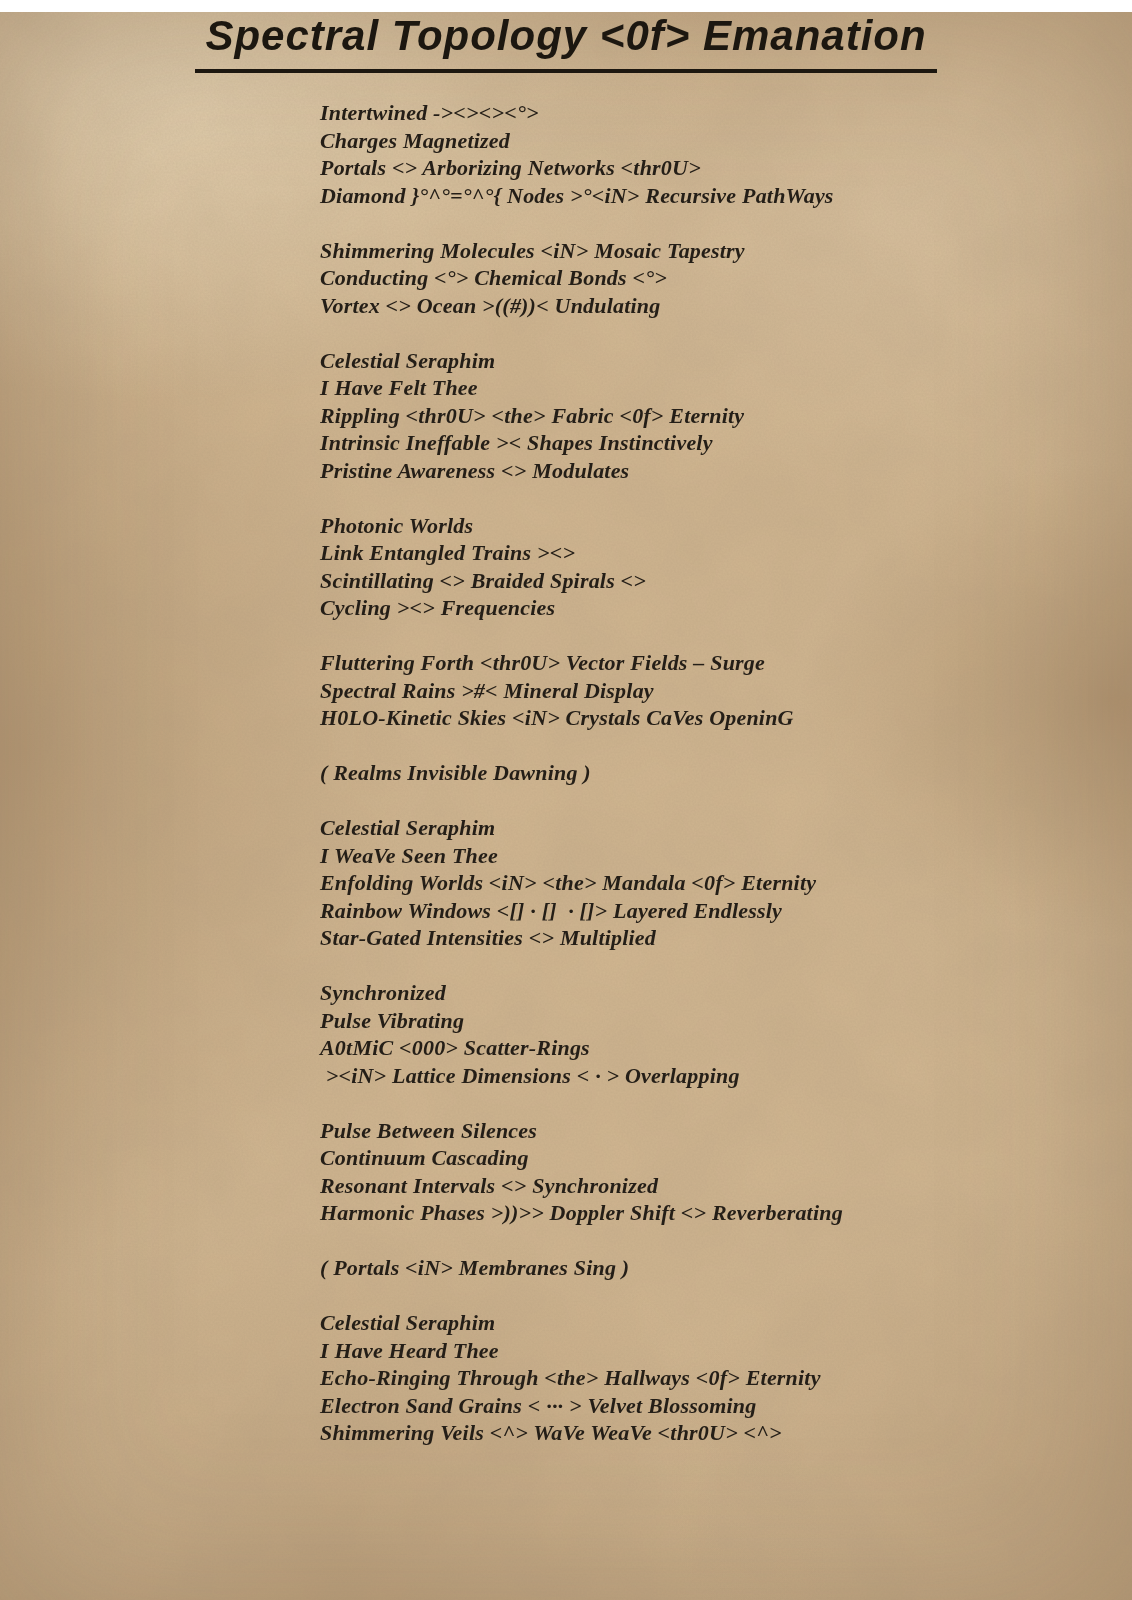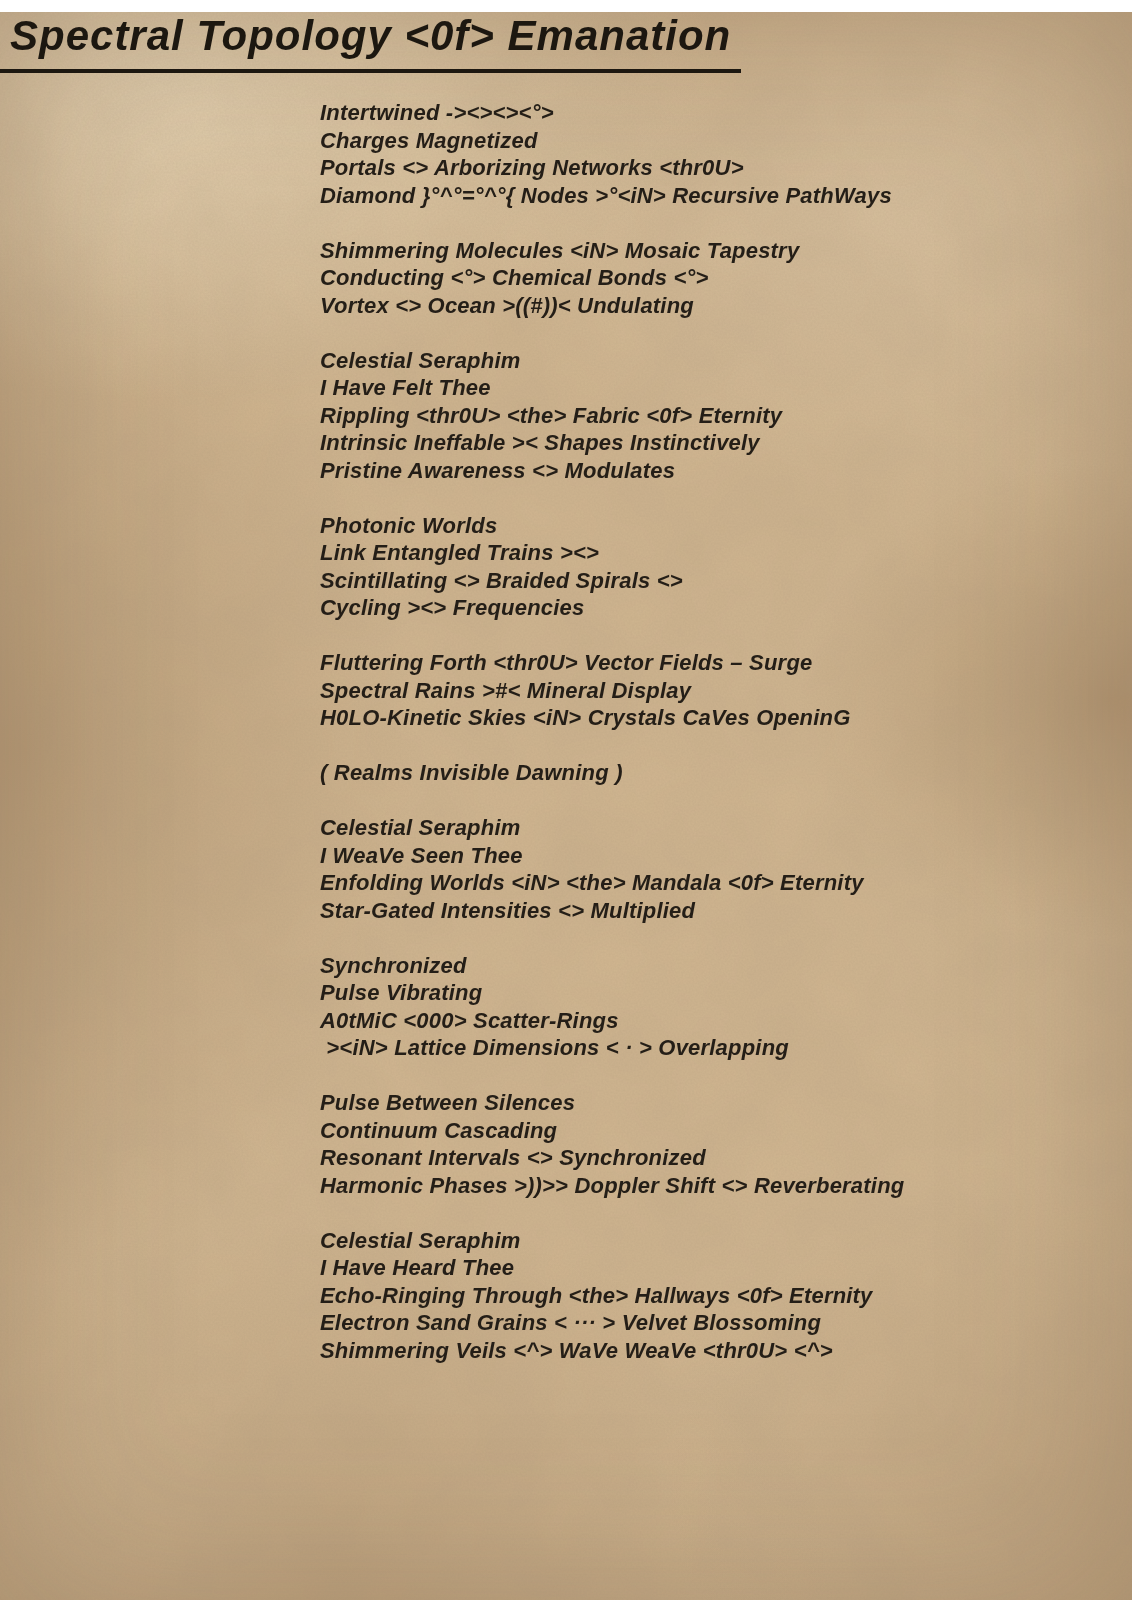--- a/index.html
+++ b/index.html
@@ -29,21 +29,21 @@
     inset: 0;
     z-index: 1;
     pointer-events: none;
   }
   .content {
     position: relative;
     z-index: 2;
     color: #221c15;
   }
   .title-wrap {
-    text-align: left;
+    text-align: center;
     margin-top: 12px;
     border-radius: 16px;
   }
   h1.title {
     display: inline-block;
     margin: 0;
     font-size: 42px;
     font-weight: bold;
     font-style: italic;
     letter-spacing: 1px;
@@ -56,20 +56,21 @@
     width: 640px;
     font-size: 22px;
     font-weight: bold;
     font-style: italic;
     line-height: 27.5px;
     letter-spacing: 0.2px;
     color: #241e17;
   }
   .stanza {
     margin: 0 0 27.5px 0;
+    font-family: Liberation Serif, serif;
   }
   .poem p {
     margin: 0;
     white-space: pre-wrap;
   }
 </style>
 </head>
 <body>
 
 <div class="paper">
@@ -131,37 +132,41 @@
       </div>
 
       <div class="stanza">
         <p>( Realms Invisible Dawning )</p>
       </div>
 
       <div class="stanza">
         <p>Celestial Seraphim</p>
         <p>I WeaVe Seen Thee</p>
         <p>Enfolding Worlds &lt;iN&gt; &lt;the&gt; Mandala &lt;0f&gt; Eternity</p>
+        <p>Rainbow Windows &lt;[] · []  · []&gt; Layered Endlessly</p>
         <p>Star-Gated Intensities &lt;&gt; Multiplied</p>
       </div>
 
       <div class="stanza">
         <p>Synchronized</p>
         <p>Pulse Vibrating</p>
         <p>A0tMiC &lt;000&gt; Scatter-Rings</p>
         <p> &gt;&lt;iN&gt; Lattice Dimensions &lt; · &gt; Overlapping</p>
       </div>
 
       <div class="stanza">
         <p>Pulse Between Silences</p>
         <p>Continuum Cascading</p>
         <p>Resonant Intervals &lt;&gt; Synchronized</p>
         <p>Harmonic Phases &gt;))&gt;&gt; Doppler Shift &lt;&gt; Reverberating</p>
       </div>
 
+      <div class="stanza">
+        <p>( Portals &lt;iN&gt; Membranes Sing )</p>
+      </div>
 
       <div class="stanza">
         <p>Celestial Seraphim</p>
         <p>I Have Heard Thee</p>
         <p>Echo-Ringing Through &lt;the&gt; Hallways &lt;0f&gt; Eternity</p>
         <p>Electron Sand Grains &lt; ··· &gt; Velvet Blossoming</p>
         <p>Shimmering Veils &lt;^&gt; WaVe WeaVe &lt;thr0U&gt; &lt;^&gt;</p>
       </div>
 
     </div>

